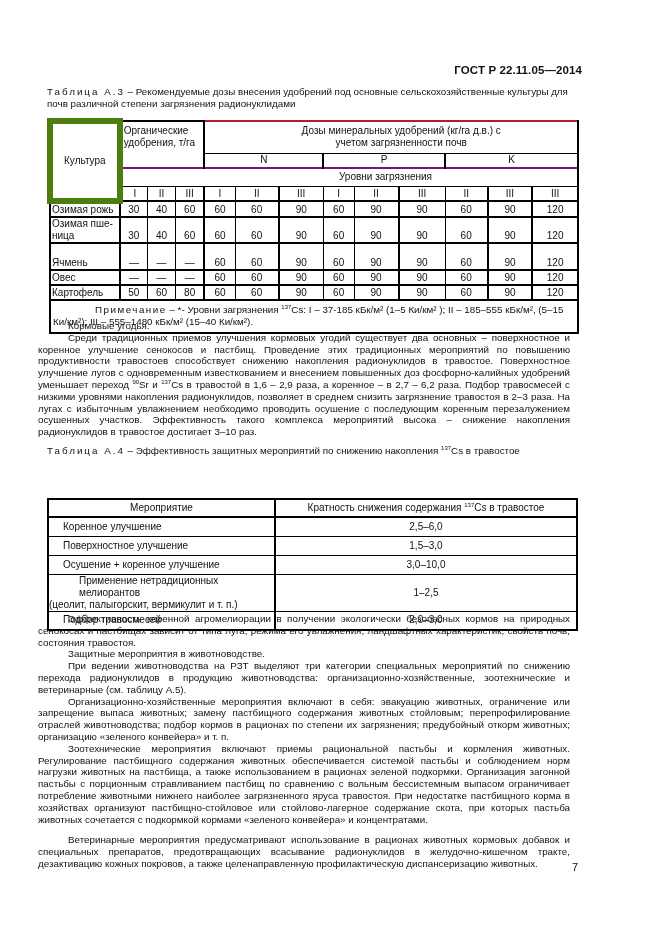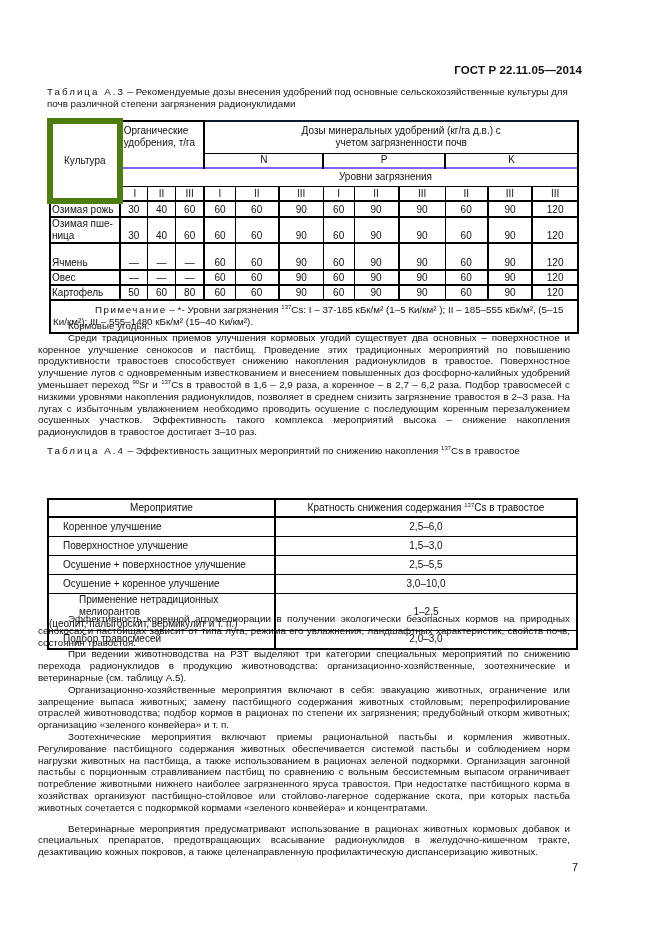--- a/index.html
+++ b/index.html
@@ -10,21 +10,21 @@
   .doc-code { position: absolute; right: 79px; top: 64px; font-weight: bold; font-size: 11.5px; letter-spacing: 0.1px; }
 
   .caption { position: absolute; left: 47px; width: 532px; font-size: 9.8px; line-height: 12px; }
   .caption .spaced { letter-spacing: 2px; }
   sup { font-size: 6px; line-height: 0; vertical-align: 4px; }
 
   
   table { border-collapse: collapse; position: absolute; }
   .t3 { left: 47px; top: 118px; width: 532px; font-size: 10px; }
   .t3 td { border: 1px solid #000; text-align: center; vertical-align: bottom; padding: 0 1px; height: 15px; line-height: 12px; }
-  .t3 .bt { border-top: 2px solid #8b5cf6; }
+  .t3 .bt { border-top: 2px solid #701a75; }
   .t3 .bb { border-bottom: 2px solid #000; }
   .t3 td.left { text-align: left; }
   .t3 td.mid { vertical-align: middle; }
   .t3 td.top { vertical-align: top; }
   .t3 .note { text-align: left; padding: 3px 2px 4px 2px; vertical-align: top; line-height: 12px; font-size: 9.8px; border: 2px solid #000; text-indent: 42px; }
   .t3 .note .lbl { letter-spacing: 1.5px; }
 
   .para { position: absolute; left: 38px; width: 532px; font-size: 9.8px; line-height: 11.8px; text-align: justify; }
   .para p { text-indent: 30px; }
   .para p.last { text-align-last: left; }
@@ -66,21 +66,21 @@
       <col style="width:45px">
         <col style="width:47px">
         <col style="width:43px">
         <col style="width:45px">
         <col style="width:46px">
     </colgroup>
     <tbody>
         <tr style="height:32px;">
       <td rowspan="4" class="mid" style="border:6px solid #4d7c0f;margin-top:12px;">Культура</td>
       <td colspan="3" rowspan="2" class="left top" style="border-top:2px solid #000; border-right:2px solid #000; padding-top:3px;">Органические удобрения, т/га</td>
-      <td colspan="9" class="mid" style="border-top:2px solid #0f172a; border-right:2px solid #000; padding:2px 60px 2px 80px;">Дозы минеральных удобрений (кг/га д.в.) с учетом загрязненности почв</td>
+      <td colspan="9" class="mid" style="border-top:2px solid #b91c1c; border-right:2px solid #000; padding:2px 60px 2px 80px;">Дозы минеральных удобрений (кг/га д.в.) с учетом загрязненности почв</td>
     </tr>
     <tr>
       <td colspan="3" class="mid" style="border-right:2px solid #000;">N</td>
       <td colspan="3" class="mid" style="border-right:2px solid #000;">P</td>
       <td colspan="3" class="mid" style="border-right:2px solid #000;">K</td>
     </tr>
     <tr style="height:18px;">
       <td colspan="12" class="mid bt" style="border-right:2px solid #000; text-align:right; padding-right:145px;">Уровни загрязнения</td>
     </tr>
     <tr style="height:15px;">
@@ -201,40 +201,37 @@
     </tr>
     <tr>
       <td class="c1">Коренное улучшение</td>
       <td class="c2">2,5–6,0</td>
     </tr>
     <tr>
       <td class="c1">Поверхностное улучшение</td>
       <td class="c2">1,5–3,0</td>
     </tr>
     <tr>
-      <td class="c1">Осушение + поверхностное улучшение</td>
-      <td class="c2">2,5–5,5</td>
-    </tr>
-    <tr>
       <td class="c1">Осушение + коренное улучшение</td>
       <td class="c2">3,0–10,0</td>
     </tr>
     <tr class="multi">
       <td class="c1"><span class="l1">Применение нетрадиционных мелиорантов</span><span>(цеолит, палыгорскит, вермикулит и т. п.)</span></td>
       <td class="c2">1–2,5</td>
     </tr>
     <tr>
       <td class="c1">Подбор травосмесей</td>
       <td class="c2">2,0–3,0</td>
     </tr>
   </tbody>
     </table>
 
   <div class="para" style="top:613px;">
     <p>Эффективность коренной агромелиорации в получении экологически безопасных кормов на природных сенокосах и пастбищах зависит от типа луга, режима его увлажнения, ландшафтных характеристик, свойств почв, состояния травостоя.</p>
+    <p>Защитные мероприятия в животноводстве.</p>
     <p>При ведении животноводства на РЗТ выделяют три категории специальных мероприятий по снижению перехода радионуклидов в продукцию животноводства: организационно-хозяйственные, зоотехнические и ветеринарные (см. таблицу А.5).</p>
     <p>Организационно-хозяйственные мероприятия включают в себя: эвакуацию животных, ограничение или запрещение выпаса животных; замену пастбищного содержания животных стойловым; перепрофилирование отраслей животноводства; подбор кормов в рационах по степени их загрязнения; предубойный откорм животных; организацию «зеленого конвейера» и т. п.</p>
     <p>Зоотехнические мероприятия включают приемы рациональной пастьбы и кормления животных. Регулирование пастбищного содержания животных обеспечивается системой пастьбы и соблюдением норм нагрузки животных на пастбища, а также использованием в рационах зеленой подкормки. Организация загонной пастьбы с порционным стравливанием пастбищ по сравнению с вольным бессистемным выпасом ограничивает потребление животными нижнего наиболее загрязненного яруса травостоя. При недостатке пастбищного корма в хозяйствах организуют пастбищно-стойловое или стойлово-лагерное содержание скота, при которых пастьба животных сочетается с подкормкой кормами «зеленого конвейера» и концентратами.</p>
     <p style="margin-top:9px;">Ветеринарные мероприятия предусматривают использование в рационах животных кормовых добавок и специальных препаратов, предотвращающих всасывание радионуклидов в желудочно-кишечном тракте, дезактивацию кожных покровов, а также целенаправленную профилактическую диспансеризацию животных.</p>
   </div>
 
   <div class="page-num">7</div>
 </div>
 
 </body></html>

